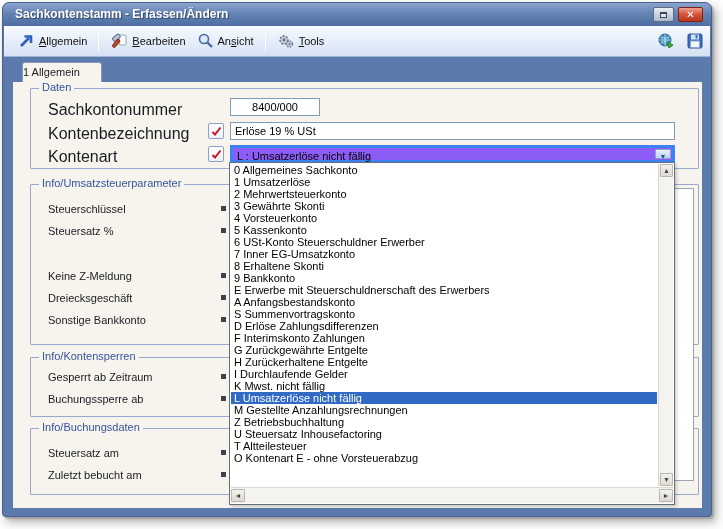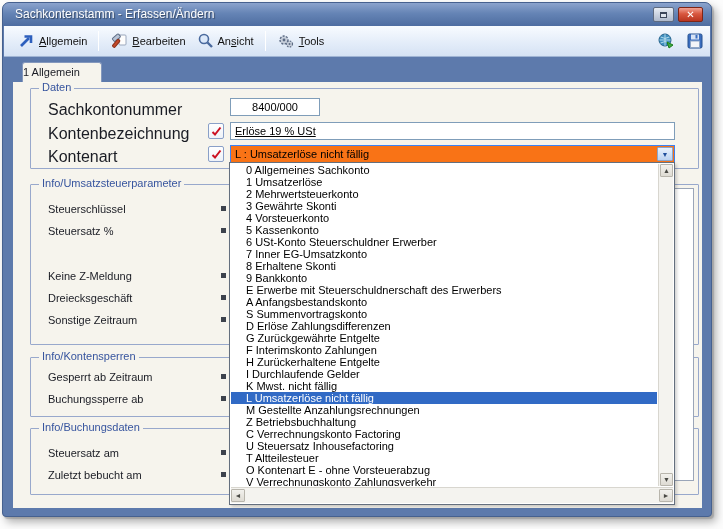--- a/index.html
+++ b/index.html
@@ -6,21 +6,21 @@
     font-family:"Liberation Sans","DejaVu Sans",sans-serif;}
   *{box-sizing:border-box;}
 
   .window{position:absolute;left:2px;top:2px;width:710px;height:515px;
     background:var(--frame,#5d7aac);border:1px solid #46618f;border-radius:7px 7px 4px 4px;
     box-shadow:2px 2px 1px rgba(130,130,130,.45),4px 5px 9px rgba(0,0,0,.30);}
 
   
   .titlebar{position:absolute;left:0;top:0;right:0;height:23px;border-radius:6px 6px 0 0;
     background:linear-gradient(180deg,#8ba3cd 0%,#6584b5 45%,#4e6da1 100%);
-    color:#fff;font-size:12px;font-weight:normal;line-height:23px;padding-left:12px;
+    color:#fff;font-size:12px;font-weight:bold;line-height:23px;padding-left:12px;
     text-shadow:1px 1px 1px rgba(0,0,0,.45);white-space:nowrap;}
   .winbtns{position:absolute;top:4px;right:8px;display:flex;gap:4px;}
   .btn-restore{width:21px;height:15px;border:1px solid #5f6b80;border-radius:2px;
     background:linear-gradient(180deg,#e9edf4,#aeb9cc);display:flex;align-items:center;justify-content:center;}
   .btn-restore .glyph{width:7px;height:6px;border:1px solid #3c465a;border-top:2px solid #3c465a;background:#dfe5ee;}
   .btn-close{width:25px;height:15px;border:1px solid #7e2516;border-radius:2px;
     background:linear-gradient(180deg,#f2a293 0%,#d8573f 45%,#b93520 100%);
     color:#fff;font-size:10px;font-weight:bold;line-height:13px;text-align:center;}
 
   
@@ -45,21 +45,21 @@
   .groupbox .gb-title{position:absolute;top:-8px;left:8px;background:#f6f4ed;padding:0 3px;
     font-size:11px;color:#36549e;white-space:nowrap;}
 
   .flabel{position:absolute;font-size:16px;color:#1a1c24;white-space:nowrap;}
   .field{position:absolute;background:#fff;border:1px solid #7f9db9;font-size:11px;color:#000;
     line-height:15px;padding:1px 4px 0 4px;white-space:nowrap;overflow:hidden;}
   .field.center{text-align:center;}
   .checkbtn{position:absolute;width:16px;height:16px;background:linear-gradient(180deg,#ffffff,#eef2f8);
     border:1px solid #8aa0c8;border-radius:2px;display:flex;align-items:center;justify-content:center;}
 
-  .combo{position:absolute;background:#f97316;border:1px solid #3b82f6;}
+  .combo{position:absolute;background:#8b5cf6;border:3px solid #3b82f6;}
   .combo .value{position:absolute;left:4px;top:1px;right:18px;font-size:11px;line-height:15px;
     color:#000;white-space:nowrap;overflow:hidden;}
   .combo .arrowbtn{position:absolute;right:1px;top:1px;bottom:1px;width:16px;
     background:linear-gradient(180deg,#e9f1fc,#bcd2f0);border:1px solid #8aa5cc;border-radius:1px;
     color:#1f4e9c;font-size:7px;line-height:14px;text-align:center;}
 
   
   .info-rows{position:relative;padding-left:17px;}
   .info-row{position:relative;height:22px;width:210px;display:flex;align-items:center;}
   .info-row.gap{margin-top:23px;}
@@ -67,21 +67,21 @@
   .info-row .sq{position:absolute;left:173px;top:8px;width:5px;height:5px;background:#3d424c;}
 
   
   .right-panel{position:absolute;left:229px;top:106px;width:452px;height:293px;background:#fff;
     border:1px solid #9aa5b8;z-index:5;}
 
   
   .dropdown{position:absolute;left:216px;top:80px;width:446px;height:343px;background:#fff;
     border:1px solid #646f7e;z-index:30;box-shadow:2px 2px 3px rgba(0,0,0,.18);}
   .dd-items{position:absolute;left:1px;top:1px;right:17px;bottom:18px;overflow:hidden;}
-  .dd-item{height:12px;font-size:11px;line-height:12px;color:#000;padding-left:15px;white-space:nowrap;}
+  .dd-item{height:12px;font-size:11px;line-height:12px;color:#000;padding-left:3px;white-space:nowrap;}
   .dd-item.selected{background:var(--selection,#316ac5);color:#fff;}
   .sb{position:absolute;background:#f4f3ef;}
   .sb-v{right:1px;top:1px;width:15px;bottom:18px;border-left:1px solid #d8d6cf;}
   .sb-h{left:1px;right:1px;bottom:1px;height:16px;border-top:1px solid #d8d6cf;}
   .sb-btn{position:absolute;background:linear-gradient(180deg,#f2f1ed,#dedbd3);border:1px solid #b8b5ac;
     color:#4a4a45;text-align:center;border-radius:1px;}
   .sb-v .sb-btn{left:1px;width:13px;height:13px;font-size:7px;line-height:12px;}
   .sb-v .up{top:0;} .sb-v .down{bottom:0;}
   .sb-h .sb-btn{top:1px;width:14px;height:13px;font-size:7px;line-height:12px;}
   .sb-h .left{left:0;} .sb-h .right{right:0;}
@@ -162,21 +162,21 @@
       <span class="gb-title">Daten</span>
       <span class="flabel" style="left:17px;top:12px;">Sachkontonummer</span>
       <div class="field center" style="left:199px;top:9px;width:90px;height:18px;">8400/000</div>
 
       <span class="flabel" style="left:17px;top:36px;">Kontenbezeichnung</span>
       <div class="checkbtn" style="left:177px;top:34px;">
         <svg width="11" height="11" viewBox="0 0 11 11">
           <path d="M1.5 6 L4 8.5 L9.5 1.5" fill="none" stroke="#cc1122" stroke-width="2"></path>
         </svg>
       </div>
-      <div class="field" style="left:199px;top:33px;width:445px;height:18px;text-decoration:underline;">Erlöse 19 % USt</div>
+      <div class="field" style="left:199px;top:33px;width:445px;height:18px;">Erlöse 19 % USt</div>
 
       <span class="flabel" style="left:17px;top:59px;">Kontenart</span>
       <div class="checkbtn" style="left:177px;top:57px;">
         <svg width="11" height="11" viewBox="0 0 11 11">
           <path d="M1.5 6 L4 8.5 L9.5 1.5" fill="none" stroke="#cc1122" stroke-width="2"></path>
         </svg>
       </div>
       <div class="combo" style="left:199px;top:56px;width:445px;height:18px;">
         <span class="value">L : Umsatzerlöse nicht fällig</span>
         <div class="arrowbtn">
@@ -200,21 +200,21 @@
         </div>
           <div class="info-row gap">
           <span class="lbl">Keine Z-Meldung</span>
           <span class="sq"></span>
         </div>
           <div class="info-row">
           <span class="lbl">Dreiecksgeschäft</span>
           <span class="sq"></span>
         </div>
           <div class="info-row">
-          <span class="lbl">Sonstige Zeitraum</span>
+          <span class="lbl">Sonstige Bankkonto</span>
           <span class="sq"></span>
         </div>
         </div>
     </div>
 
     <div class="groupbox" style="left:17px;top:275px;width:669px;height:60px;">
       <span class="gb-title">Info/Kontensperren</span>
       <div class="info-rows" style="padding-top:8px;">
           <div class="info-row">
           <span class="lbl">Gesperrt ab Zeitraum</span>
@@ -250,33 +250,31 @@
           <div class="dd-item">4 Vorsteuerkonto</div>
           <div class="dd-item">5 Kassenkonto</div>
           <div class="dd-item">6 USt-Konto Steuerschuldner Erwerber</div>
           <div class="dd-item">7 Inner EG-Umsatzkonto</div>
           <div class="dd-item">8 Erhaltene Skonti</div>
           <div class="dd-item">9 Bankkonto</div>
           <div class="dd-item">E Erwerbe mit Steuerschuldnerschaft des Erwerbers</div>
           <div class="dd-item">A Anfangsbestandskonto</div>
           <div class="dd-item">S Summenvortragskonto</div>
           <div class="dd-item">D Erlöse Zahlungsdifferenzen</div>
+          <div class="dd-item">F Interimskonto Zahlungen</div>
           <div class="dd-item">G Zurückgewährte Entgelte</div>
-          <div class="dd-item">F Interimskonto Zahlungen</div>
           <div class="dd-item">H Zurückerhaltene Entgelte</div>
           <div class="dd-item">I Durchlaufende Gelder</div>
           <div class="dd-item">K Mwst. nicht fällig</div>
           <div class="dd-item selected">L Umsatzerlöse nicht fällig</div>
           <div class="dd-item">M Gestellte Anzahlungsrechnungen</div>
           <div class="dd-item">Z Betriebsbuchhaltung</div>
-          <div class="dd-item">C Verrechnungskonto Factoring</div>
           <div class="dd-item">U Steuersatz Inhousefactoring</div>
           <div class="dd-item">T Altteilesteuer</div>
           <div class="dd-item">O Kontenart E - ohne Vorsteuerabzug</div>
-          <div class="dd-item">V Verrechnungskonto Zahlungsverkehr</div>
         </div>
       <div class="sb sb-v">
         <div class="sb-btn up">▲</div>
         <div class="sb-btn down">▼</div>
       </div>
       <div class="sb sb-h">
         <div class="sb-btn left">◄</div>
         <div class="sb-btn right">►</div>
       </div>
     </div>

